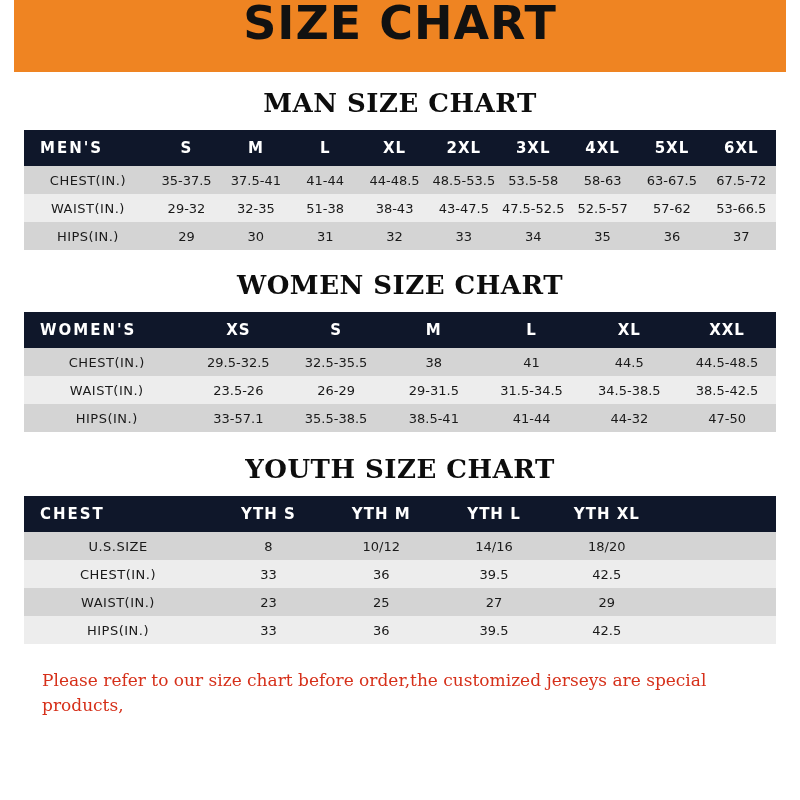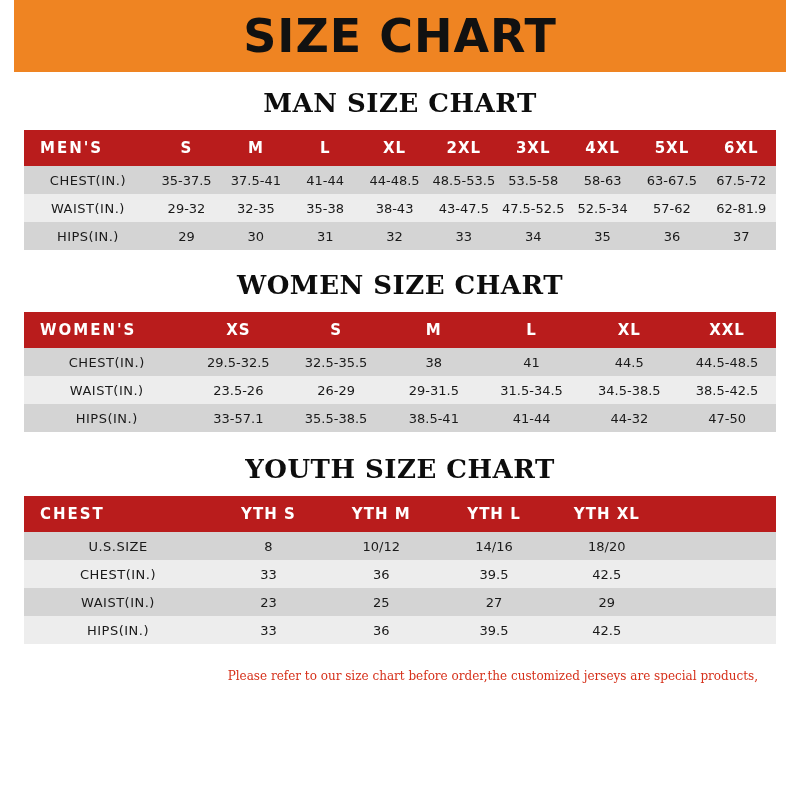--- a/index.html
+++ b/index.html
@@ -15,21 +15,20 @@
     position: relative;
     display: flex;
     flex-direction: column;
   }
 
   
   .header {
     background: #ef8422;
     height: 72px;
     display: flex;
-    align-items: center;
     justify-content: center;
     position: relative;
   }
   .header-title {
     font-family: "DejaVu Sans", sans-serif;
     font-weight: bold;
     font-size: 46px;
     letter-spacing: 1px;
     color: #111111;
     line-height: 1;
@@ -70,21 +69,21 @@
   table.size-table th, table.size-table td {
     text-align: center;
     font-size: 13px;
     color: #1a1a1a;
     font-family: "DejaVu Sans", sans-serif;
     padding: 0;
     height: 28px;
     vertical-align: middle;
   }
   table.size-table thead th {
-    background: #b91c1c;
+    background: #0f172a;
     color: #ffffff;
     height: 36px;
     font-size: 15px;
     font-weight: bold;
     letter-spacing: 1px;
   }
   table.size-table thead th.rowlabel {
     text-align: left;
     padding-left: 16px;
     letter-spacing: 2px;
@@ -98,24 +97,24 @@
 
   
   .men-col-label { width: 17%; }
   .women-col-label { width: 22%; }
   .youth-col-label { width: 25%; }
 
   
   .footer-note {
     margin-top: 14px;
     padding: 10px 18px 6px 18px;
-    text-align: right;
+    text-align: left;
     color: #d6301a;
     font-family: "DejaVu Serif", serif;
-    font-size: 12px;
+    font-size: 17px;
     line-height: 1.45;
   }
   .footer-note .line { display: block; }
 </style>
 </head>
 <body>
 
 <div class="page">
 
   <div class="header">
@@ -153,27 +152,27 @@
             <td>48.5-53.5</td>
             <td>53.5-58</td>
             <td>58-63</td>
             <td>63-67.5</td>
             <td>67.5-72</td>
           </tr>
           <tr class="alt-light">
             <td class="rowlabel">WAIST(IN.)</td>
             <td>29-32</td>
             <td>32-35</td>
-            <td>35-38</td>
+            <td>51-38</td>
             <td>38-43</td>
             <td>43-47.5</td>
             <td>47.5-52.5</td>
-            <td>52.5-34</td>
+            <td>52.5-57</td>
             <td>57-62</td>
-            <td>62-81.9</td>
+            <td>53-66.5</td>
           </tr>
           <tr class="alt-dark">
             <td class="rowlabel">HIPS(IN.)</td>
             <td>29</td>
             <td>30</td>
             <td>31</td>
             <td>32</td>
             <td>33</td>
             <td>34</td>
             <td>35</td>

